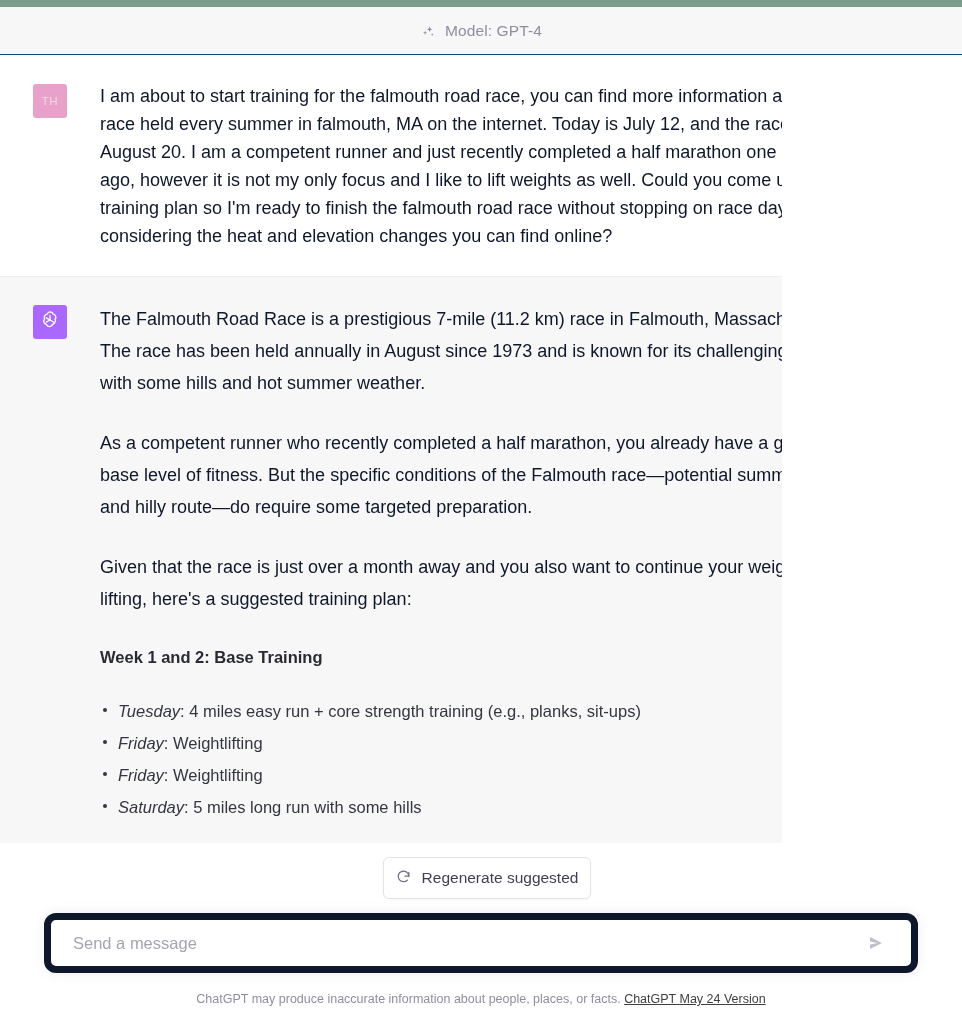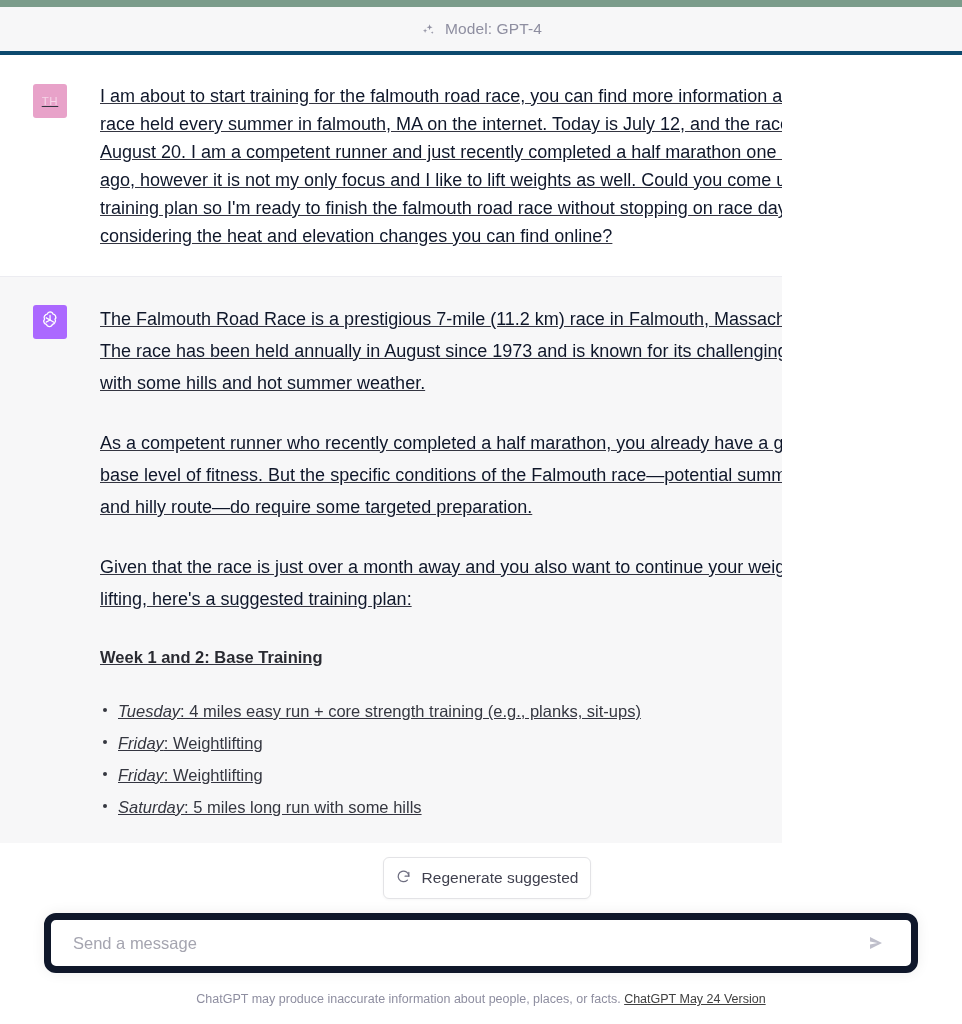--- a/index.html
+++ b/index.html
@@ -26,21 +26,21 @@
     background: #7b9c8b;
   }
 
   
   .model-header {
     position: absolute;
     top: 7px; left: 0;
     width: 962px;
     height: 48px;
     background: #f7f7f8;
-    border-bottom: 4px solid #0c4a6e;
+    border-bottom: 1px solid #0c4a6e;
     display: flex;
     align-items: center;
     justify-content: center;
     gap: 9px;
   }
   .sparkle-icon {
     display: inline-block;
     width: 16px; height: 16px;
     position: relative;
     top: 1px;
@@ -51,21 +51,20 @@
     letter-spacing: 0.1px;
   }
 
   
   .conversation {
     position: absolute;
     top: 56px; left: 0;
     width: 782px;
     height: 846px;
     overflow: hidden;
-    text-decoration: underline;
   }
 
   .msg {
     width: 962px;
     display: flex;
     padding: 24px 0 24px 0;
   }
   .msg-user {
     background: #ffffff;
     padding-top: 26px;

